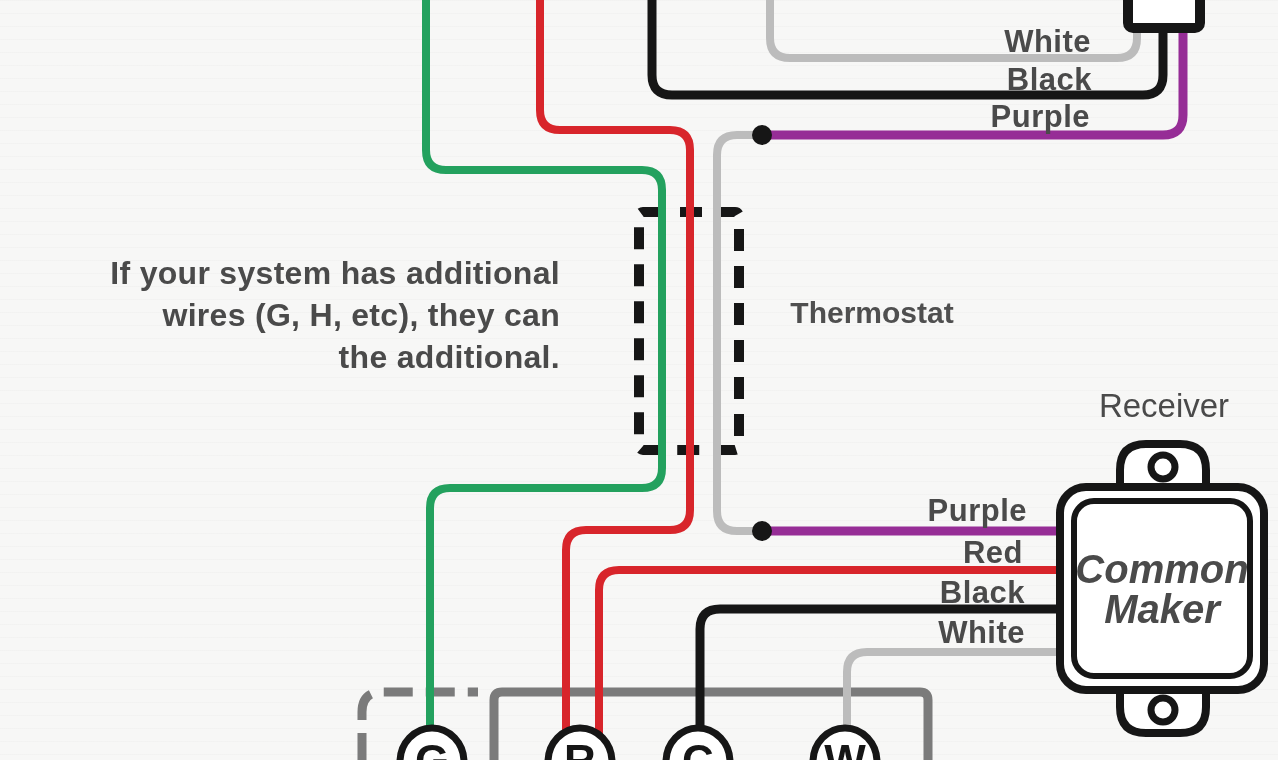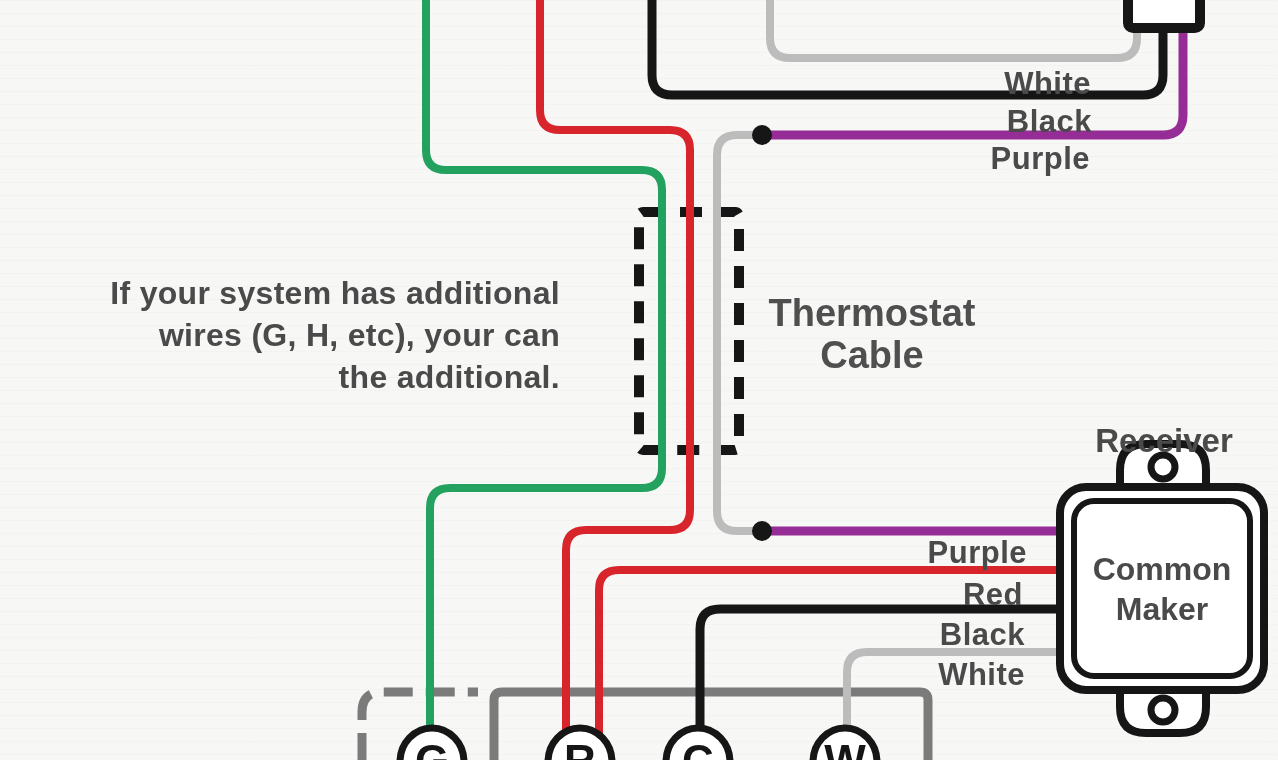--- a/index.html
+++ b/index.html
@@ -5,39 +5,39 @@
   html,body{margin:0;padding:0;background:#e9e9e9;}
   #canvas{
     position:relative;width:1278px;height:760px;overflow:hidden;
     background:#f7f7f6;
     background-image:repeating-linear-gradient(180deg, rgba(120,120,120,0.035) 0 1px, transparent 1px 13px);
     font-family:"Liberation Sans", sans-serif;
   }
   #wires{position:absolute;left:0;top:0;}
   .lbl{
     position:absolute;color:#4a4a4a;font-weight:bold;
-    font-size:31px;line-height:1.0;letter-spacing:0.5px;white-space:nowrap;margin-top:42px;
+    font-size:31px;line-height:1.0;letter-spacing:0.5px;white-space:nowrap;
   }
   .lbl-right{text-align:right;}
   #note{
     position:absolute;left:52px;top:252px;width:508px;text-align:right;
-    color:#4a4a4a;font-weight:bold;font-size:32px;line-height:42px;letter-spacing:0.3px;margin-top:20px;
+    color:#4a4a4a;font-weight:bold;font-size:32px;line-height:42px;letter-spacing:0.3px;
   }
   #cable-label{
     position:absolute;left:762px;top:292px;width:220px;text-align:center;
-    color:#4f4f4f;font-weight:bold;font-size:38px;line-height:42px;
+    color:#4f4f4f;font-weight:bold;font-size:30px;line-height:42px;
   }
   #receiver-title{
     position:absolute;left:1060px;top:387px;width:208px;text-align:center;
-    color:#4a4a4a;font-weight:bold;font-size:33px;margin-top:35px;
+    color:#4a4a4a;font-weight:normal;font-size:33px;
   }
   #common-maker{
     position:absolute;left:1074px;top:501px;width:176px;height:175px;
     display:flex;flex-direction:column;align-items:center;justify-content:center;
-    color:#4a4a4a;font-weight:bold;font-size:32px;line-height:40px;text-align:center;
+    color:#4a4a4a;font-weight:bold;font-size:40px;line-height:40px;text-align:center;font-style:italic;
   }
   svg text{font-family:"Liberation Sans", sans-serif;font-weight:bold;}
 </style>
 </head>
 <body>
 
 <div id="canvas">
 
   <svg id="wires" width="1278" height="760" viewBox="0 0 1278 760">
 
@@ -84,27 +84,26 @@
       <circle cx="1163" cy="467" r="12" stroke-width="7" stroke="#161616" fill="#ffffff"></circle>
       <path d="M 1120 685 V 707 Q 1120 733 1146 733 H 1180 Q 1206 733 1206 707 V 685" stroke-width="8" stroke="#161616" fill="#ffffff"></path>
       <circle cx="1163" cy="710" r="12" stroke-width="7" stroke="#161616" fill="#ffffff"></circle>
       <rect x="1060" y="487" width="204" height="203" rx="26" stroke-width="8" stroke="#161616" fill="#ffffff"></rect>
       <rect x="1074" y="501" width="176" height="175" rx="20" stroke-width="6" fill="none" stroke="#161616"></rect>
     </g>
   </svg>
 
   <div id="note">
     <div>If your system has additional</div>
-    <div>wires (G, H, etc), your can</div>
+    <div>wires (G, H, etc), they can</div>
     <div>the additional.</div>
   </div>
 
   <div id="cable-label">
     <div>Thermostat</div>
-    <div>Cable</div>
   </div>
 
   <div class="lbl lbl-right" style="right:187px;top:26px;">White</div>
   <div class="lbl lbl-right" style="right:186px;top:64px;">Black</div>
   <div class="lbl lbl-right" style="right:188px;top:101px;">Purple</div>
 
   <div id="receiver-title">Receiver</div>
   <div id="common-maker">
     <div>Common</div>
     <div>Maker</div>

